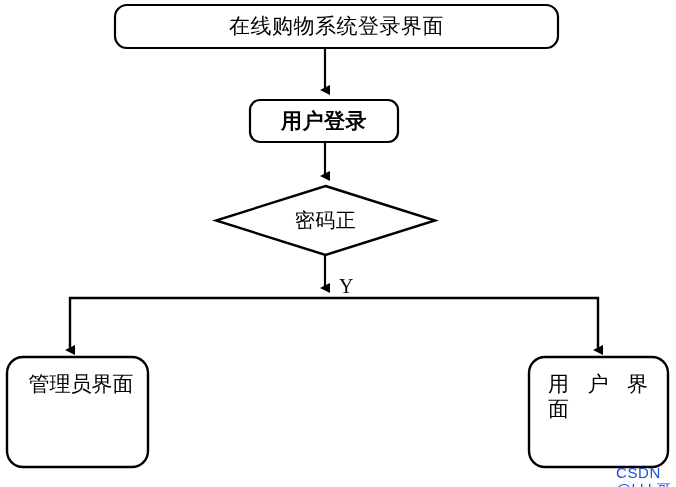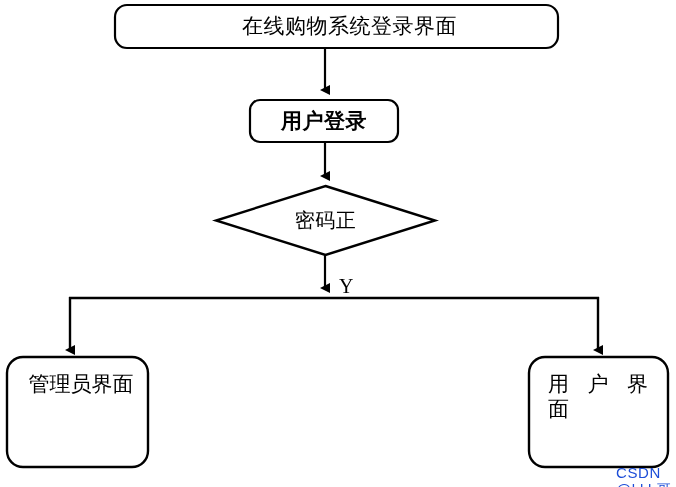--- a/index.html
+++ b/index.html
@@ -26,21 +26,21 @@
   }
   .node-text {
     position: absolute;
     font-family: "Liberation Serif", "DejaVu Serif", serif;
     color: #000000;
     line-height: 1.18;
     white-space: pre-wrap;
     pointer-events: none;
   }
   .t-title {
-    left: 128px;
+    left: 115px;
     top: 5px;
     width: 443px;
     height: 43px;
     display: flex;
     align-items: center;
     justify-content: center;
     font-size: 21px;
     letter-spacing: 0.5px;
   }
   .t-login {

